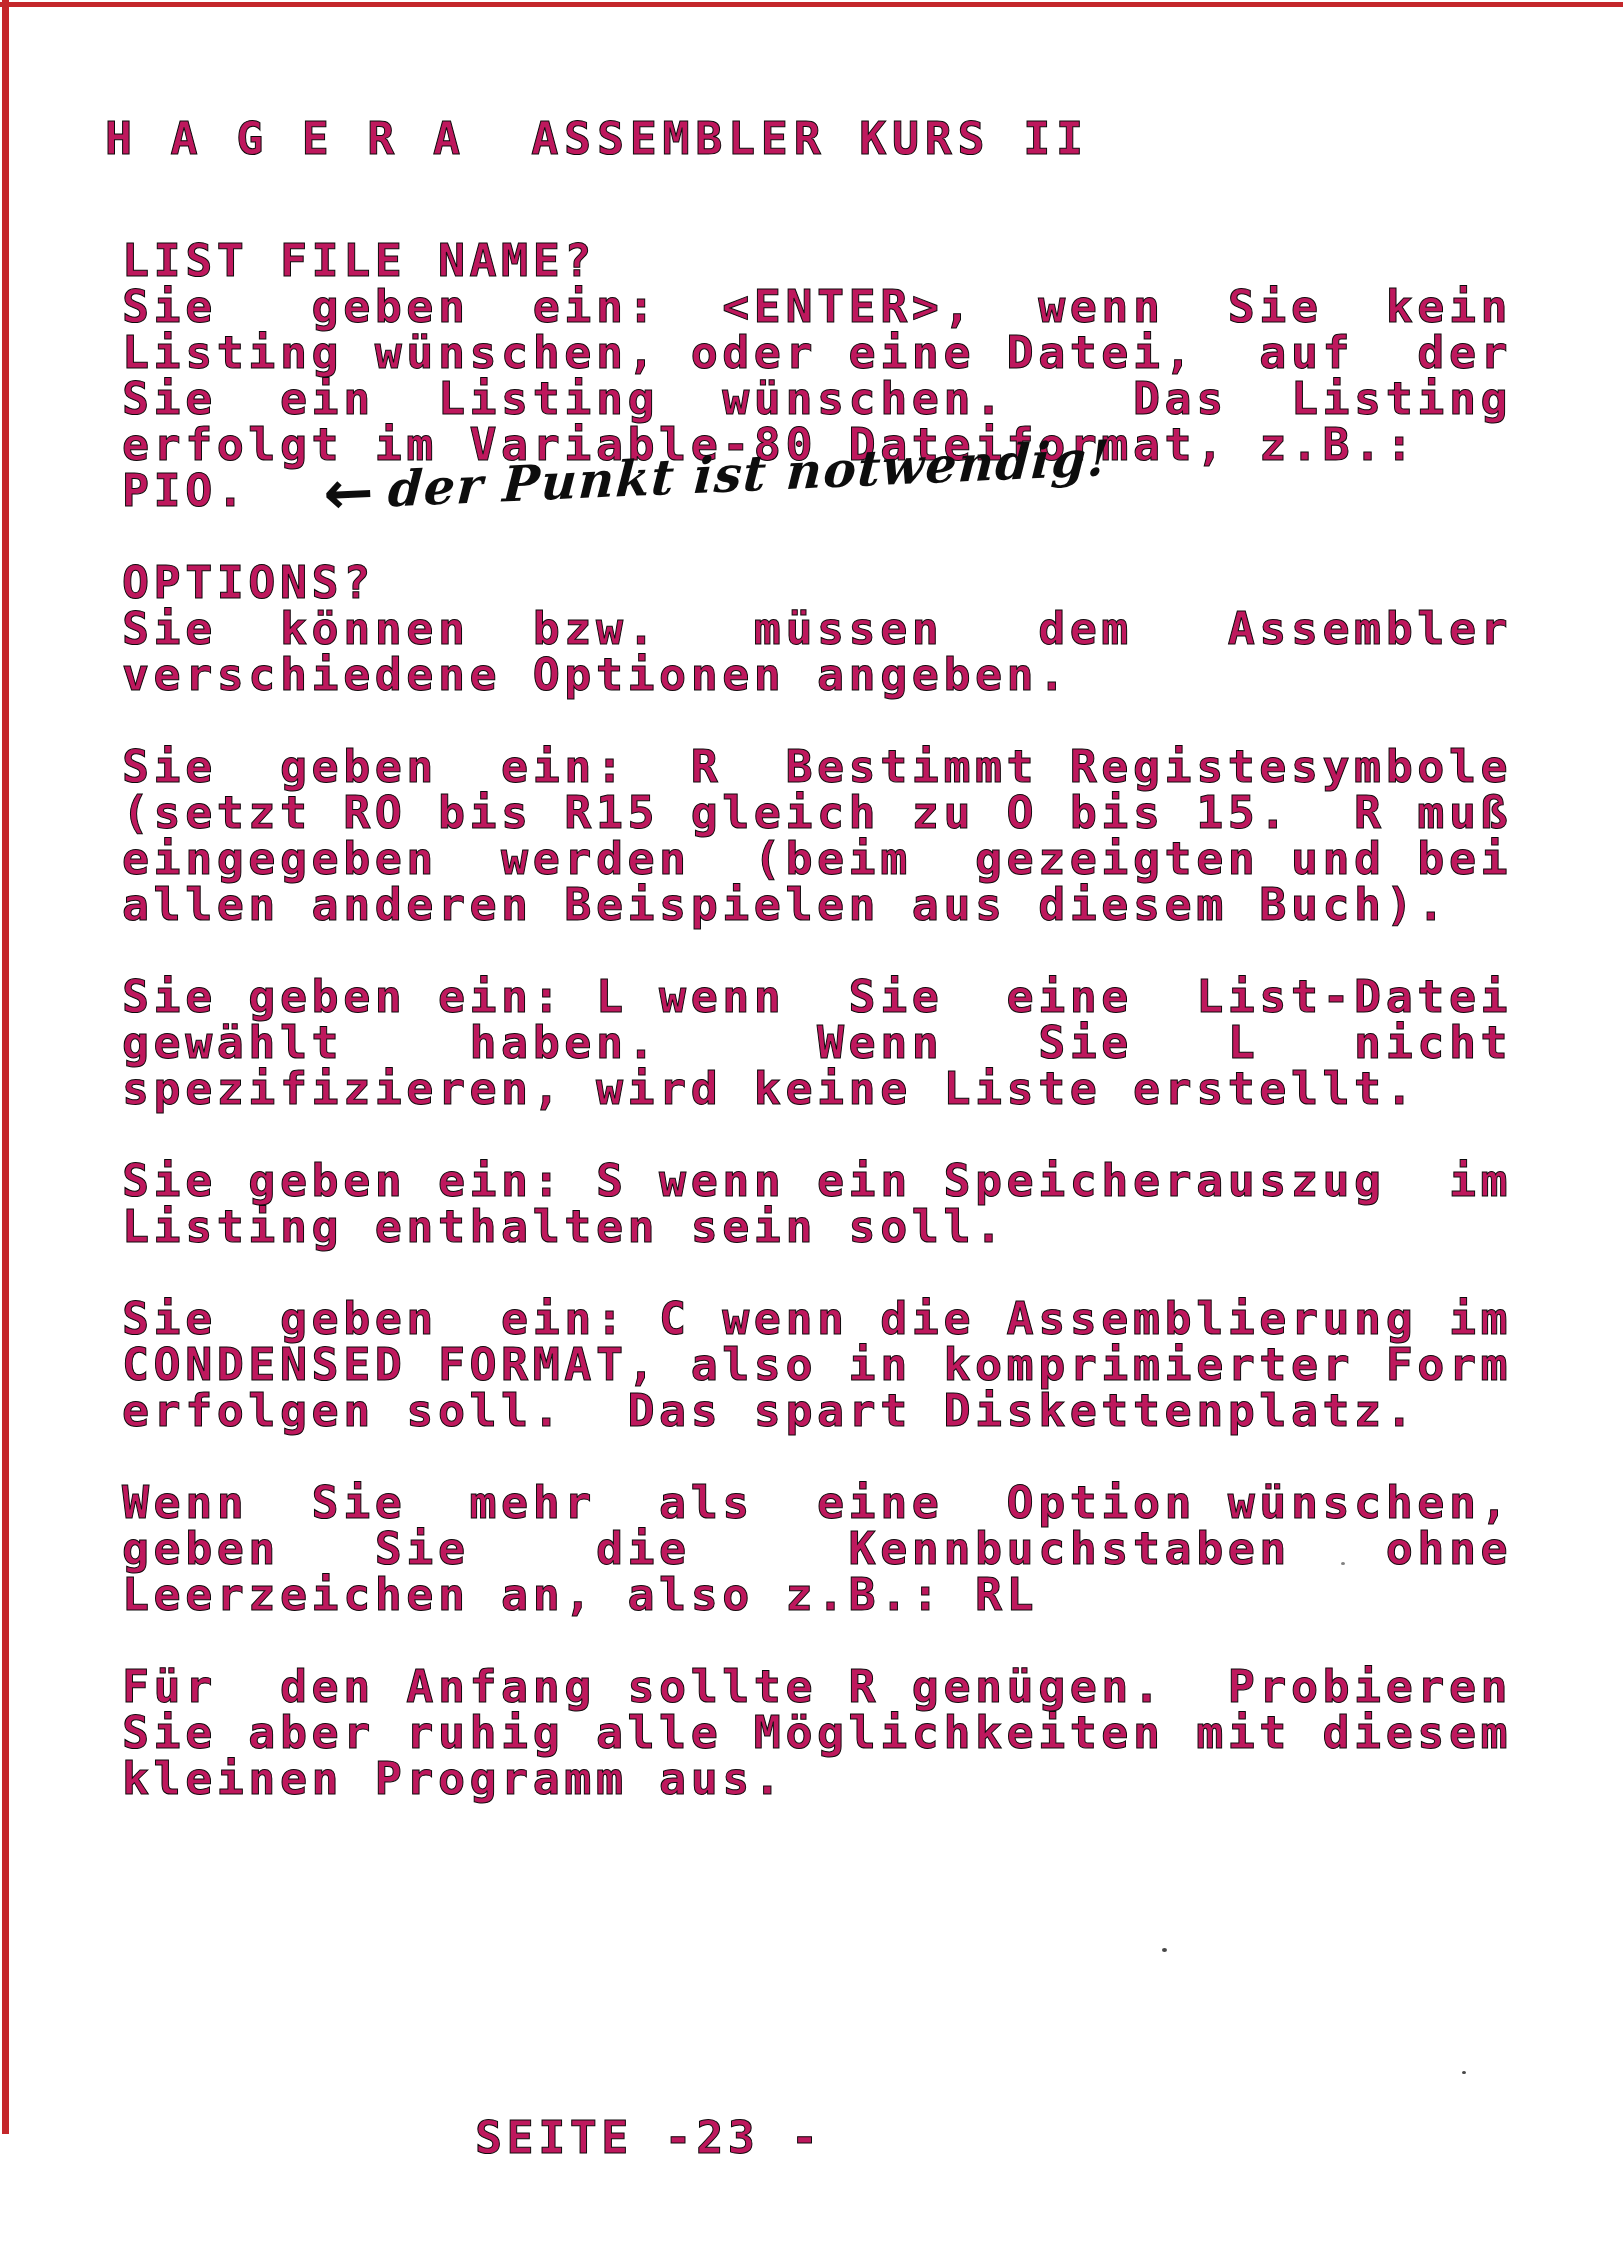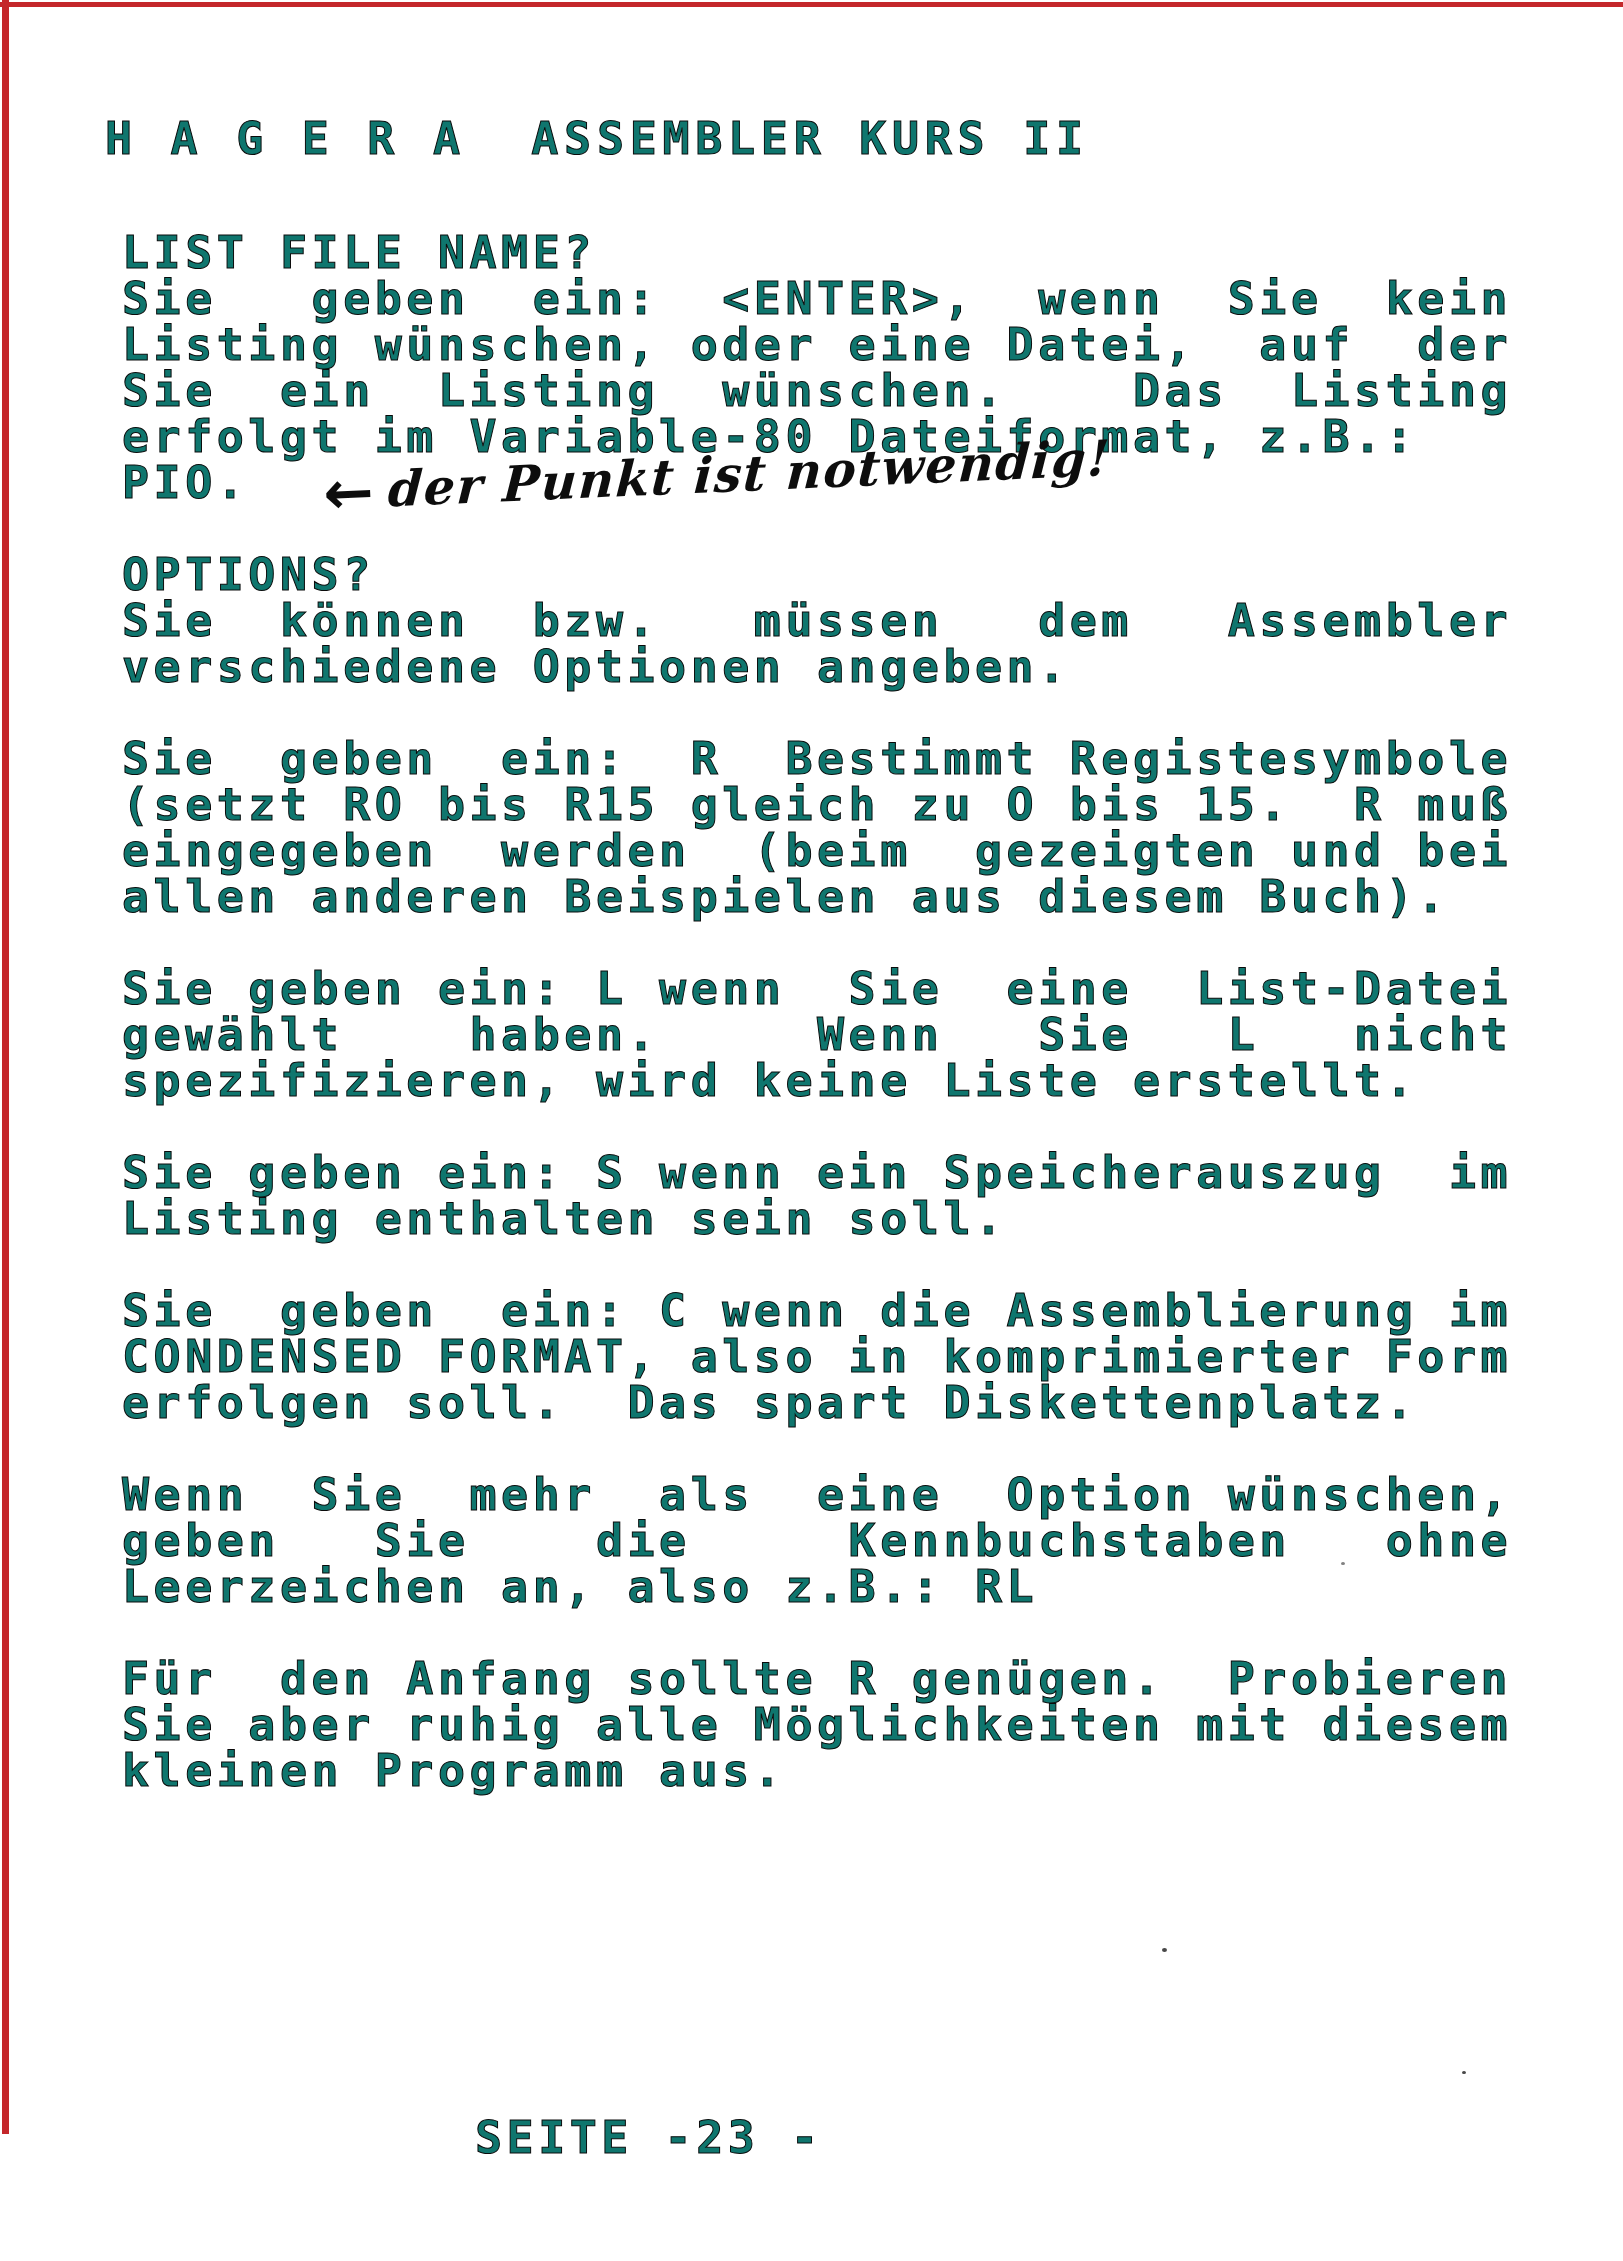--- a/index.html
+++ b/index.html
@@ -11,28 +11,28 @@
     font-family:"DejaVu Sans Mono","Liberation Mono",monospace;
   }
   
   .edge-left{position:absolute;left:1.6px;top:0;width:7.3px;height:2134px;}
   .edge-top{position:absolute;left:0;top:1.6px;width:1624px;height:5.7px;}
 
   
   .mono{
     font-family:"DejaVu Sans Mono","Liberation Mono",monospace;
     font-weight:700;
-    color:#0f766e;
+    color:#be185d;
     -webkit-text-stroke:1px #0a0a0a;
     font-size:45px;
     letter-spacing:4.5px;
     white-space:pre;
   }
   .title{position:absolute;left:105px;top:112px;letter-spacing:5.7px;}
-  .bodytext{position:absolute;left:122px;top:230px;}
+  .bodytext{position:absolute;left:122px;top:238px;}
   .bodytext .line{height:46px;line-height:46px;}
   .footer{position:absolute;left:475px;top:2111px;}
 
   
   .annotation{
     position:absolute;left:323px;top:445px;
     transform:rotate(-2.5deg);
     color:#0d0d0d;
     white-space:nowrap;
   }

